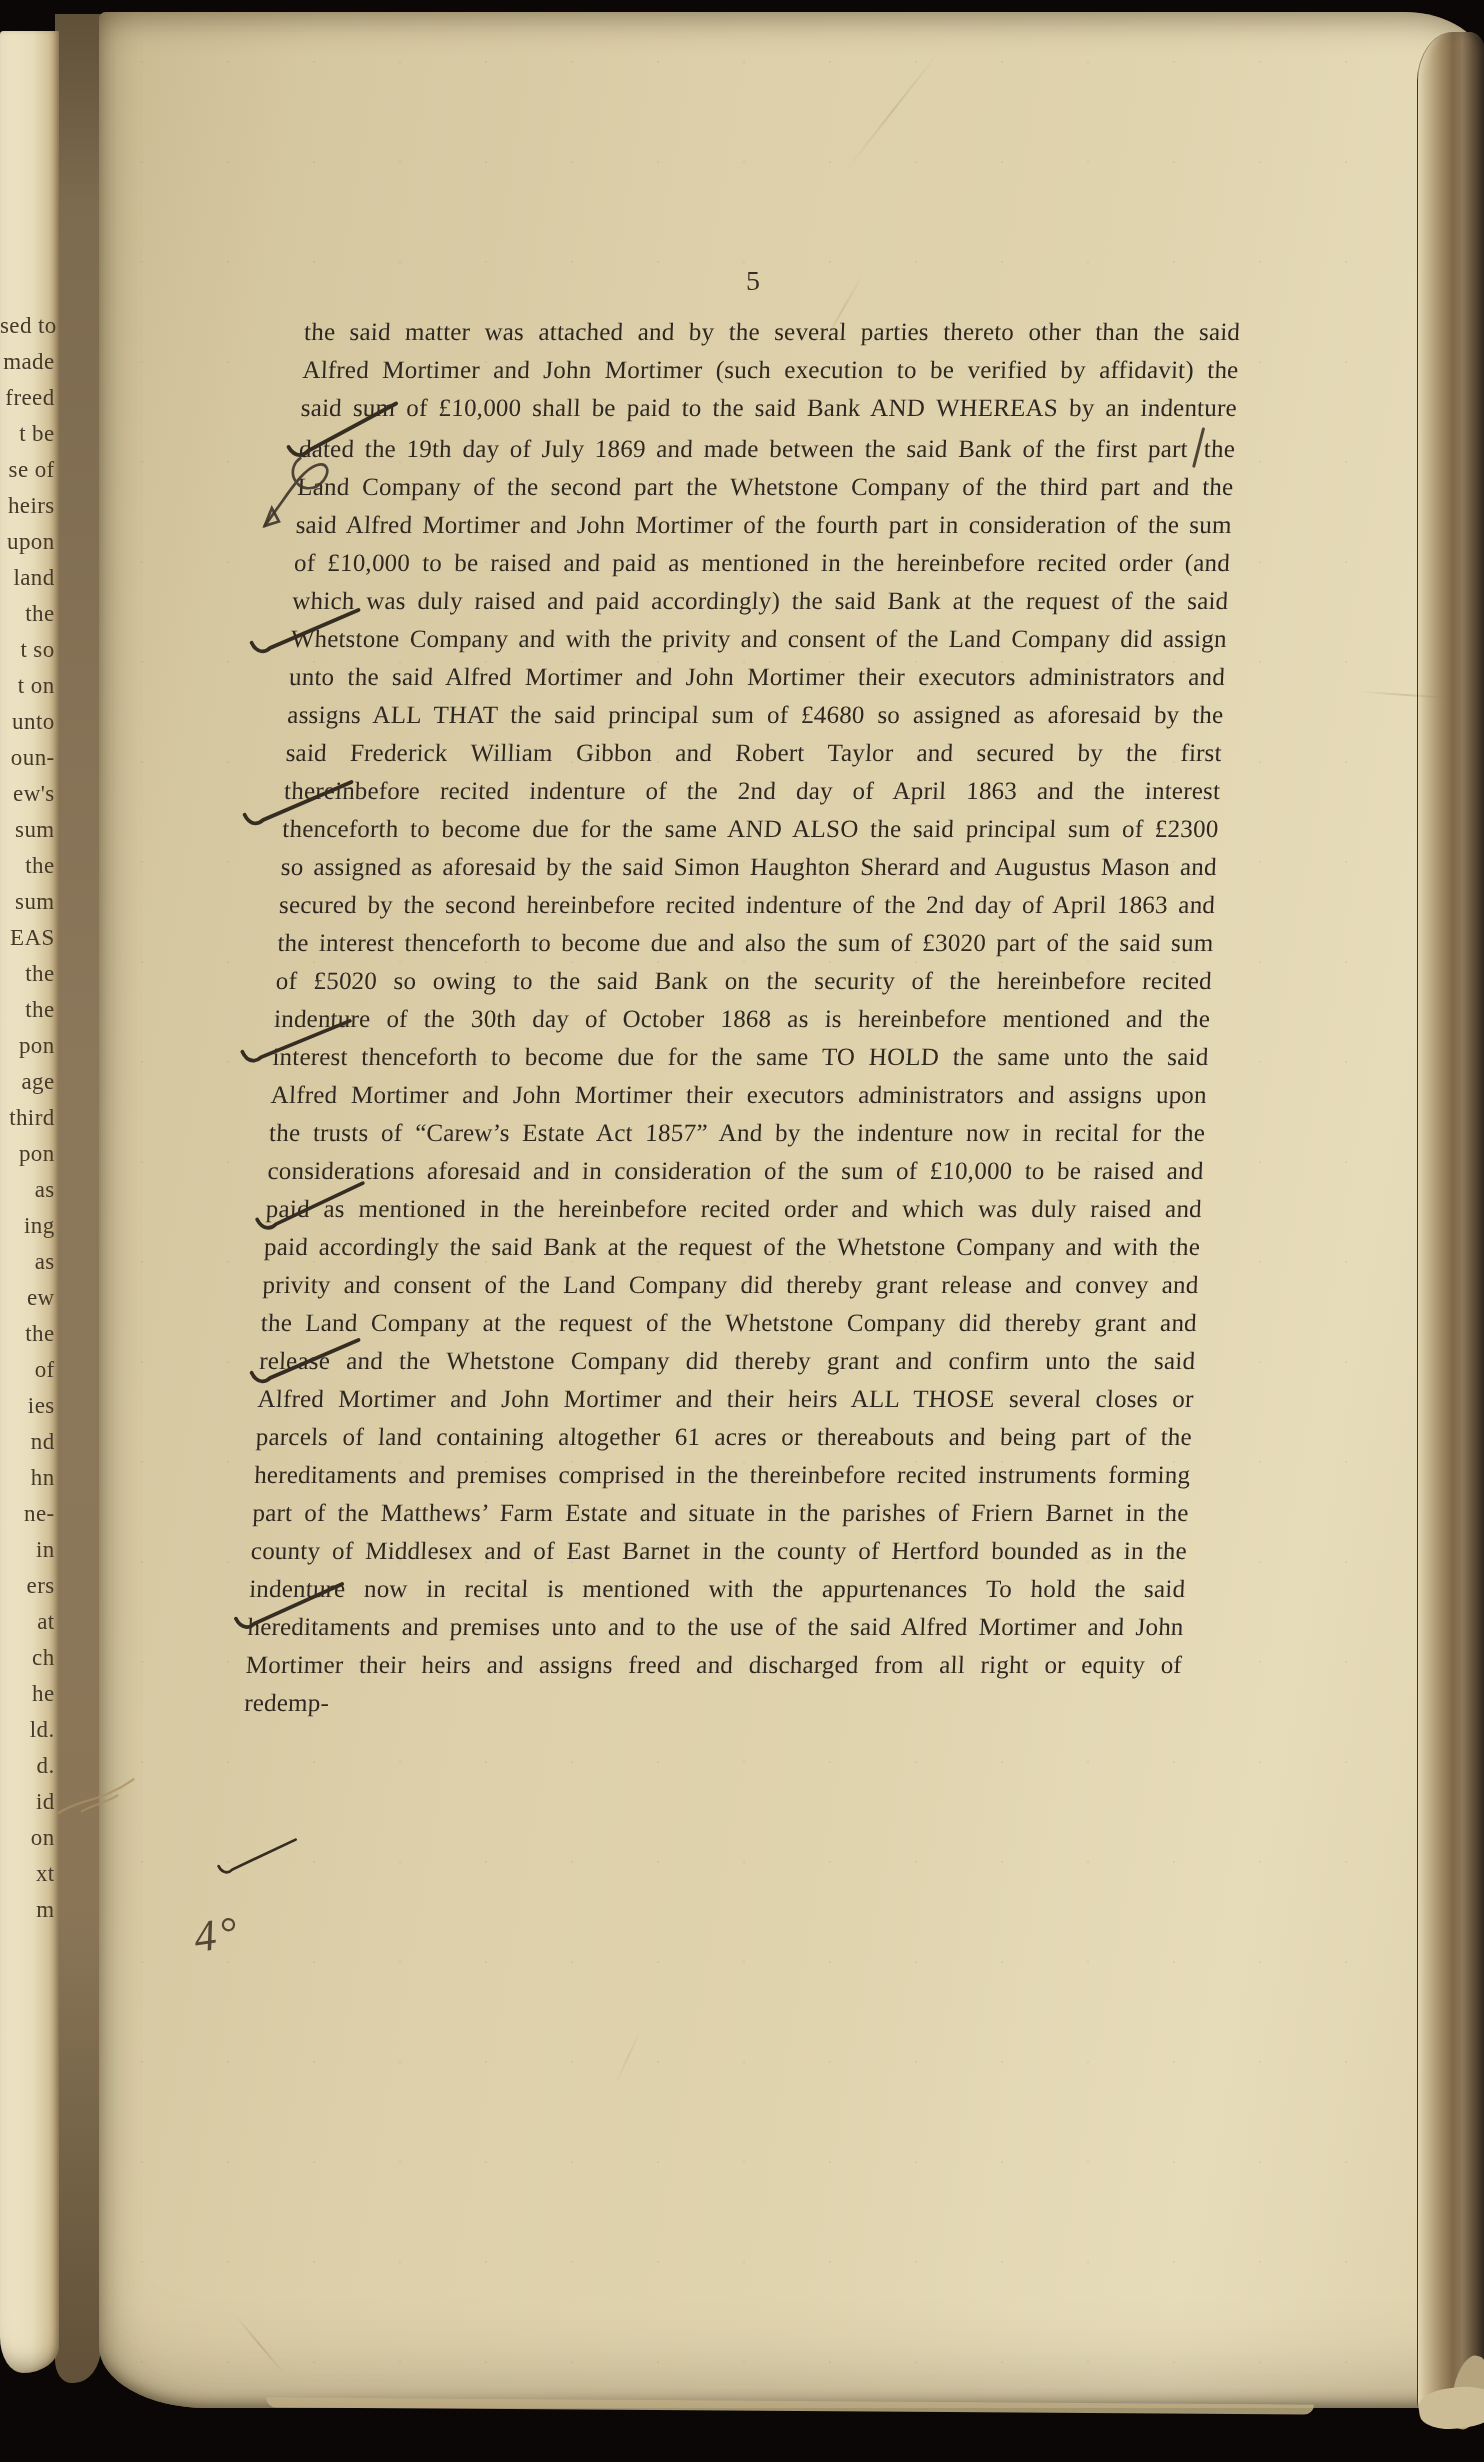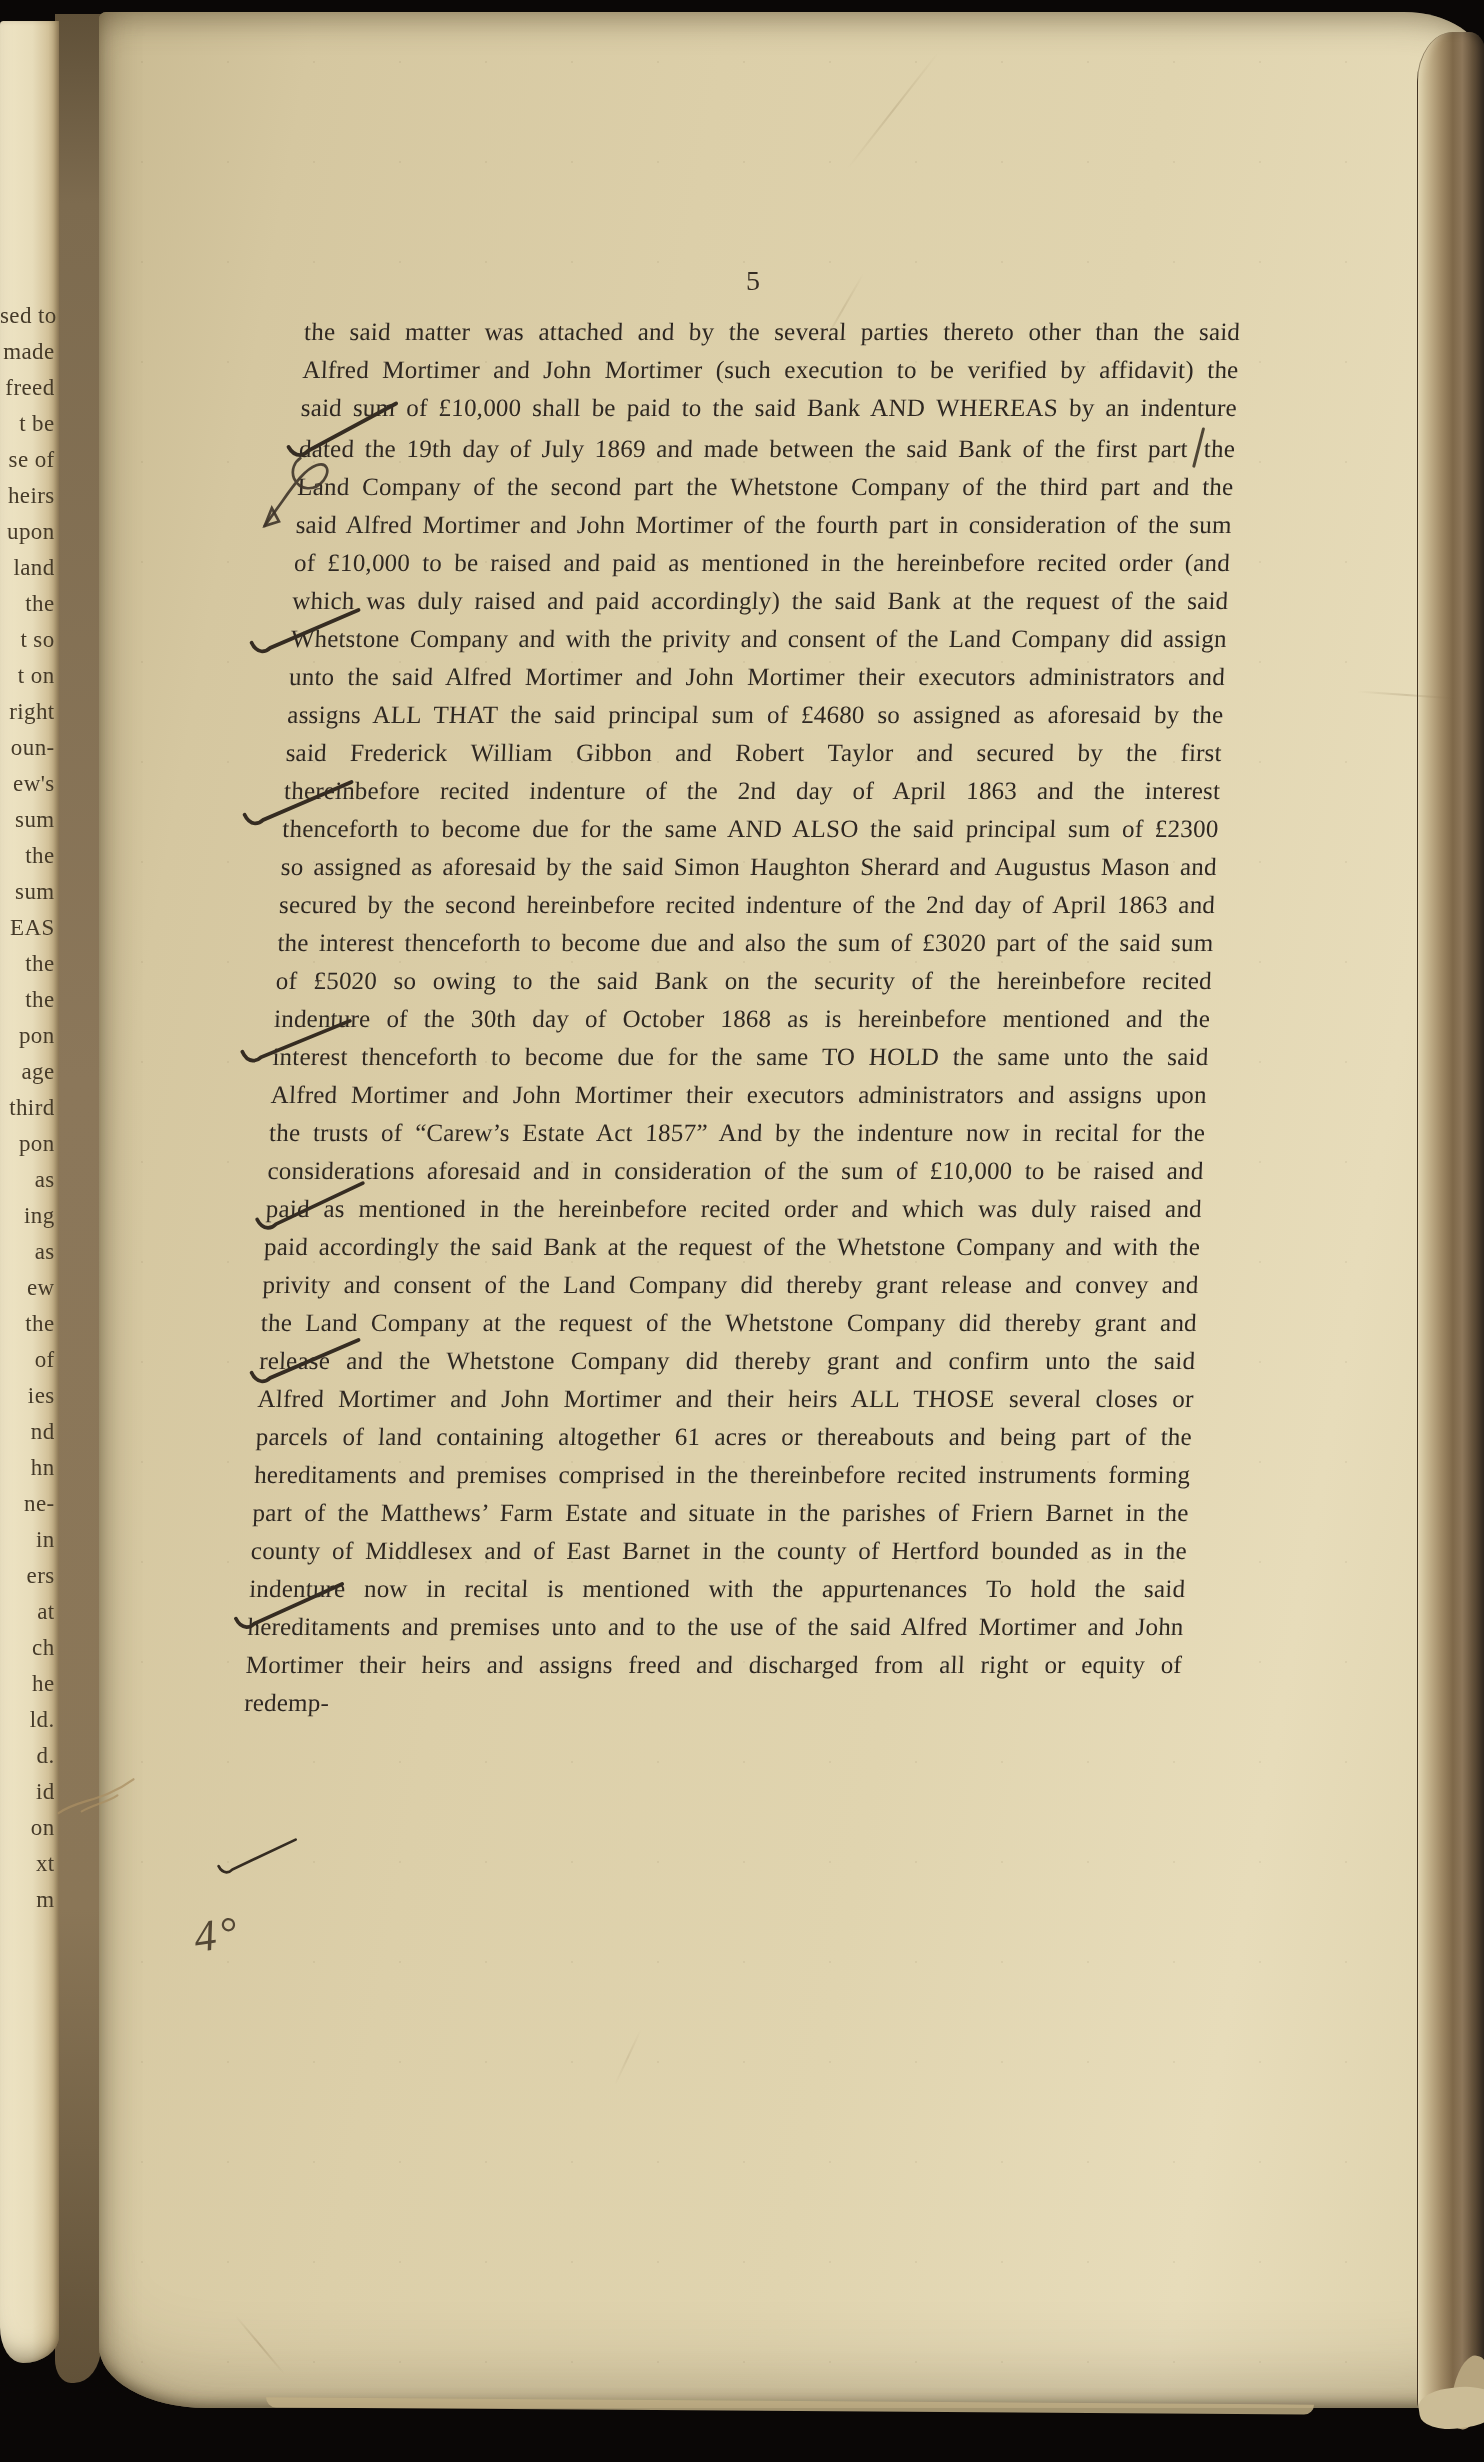--- a/index.html
+++ b/index.html
@@ -3,21 +3,21 @@
 <meta charset="utf-8">
 <style>
   html,body{margin:0;padding:0;}
   body{
     width:1485px;height:2462px;position:relative;overflow:hidden;
     background:#0a0706;
     font-family:"Liberation Serif","DejaVu Serif",serif;
   }
   
   .prev-strip{
-    position:absolute;left:0;top:21px;width:59px;height:2342px;
+    position:absolute;left:0;top:31px;width:59px;height:2342px;
     background:linear-gradient(90deg,#efe5c6 0%,#e7dcba 55%,#d3c29a 82%,#b4a077 100%);
     border-radius:3.6px 0 36px 23px / 3.6px 0 27px 36px;
     box-shadow:inset -4.4px 0 6.2px -2.7px rgba(80,62,38,.55), inset 0 -18px 22px -13.3px rgba(70,55,30,.5);
     overflow:hidden;z-index:2;
   }
   .prev-strip .frags{
     padding-top:277px;padding-right:4.4px;
     text-align:right;
   }
   .prev-strip .frag{
@@ -110,21 +110,21 @@
       <span class="frag">made</span>
       <span class="frag">freed</span>
       <span class="frag">t be</span>
       <span class="frag">se of</span>
       <span class="frag">heirs</span>
       <span class="frag">upon</span>
       <span class="frag">land</span>
       <span class="frag">the</span>
       <span class="frag">t so</span>
       <span class="frag">t on</span>
-      <span class="frag">right</span>
+      <span class="frag">unto</span>
       <span class="frag">oun-</span>
       <span class="frag">ew's</span>
       <span class="frag">sum</span>
       <span class="frag">the</span>
       <span class="frag">sum</span>
       <span class="frag">EAS</span>
       <span class="frag">the</span>
       <span class="frag">the</span>
       <span class="frag">pon</span>
       <span class="frag">age</span>

